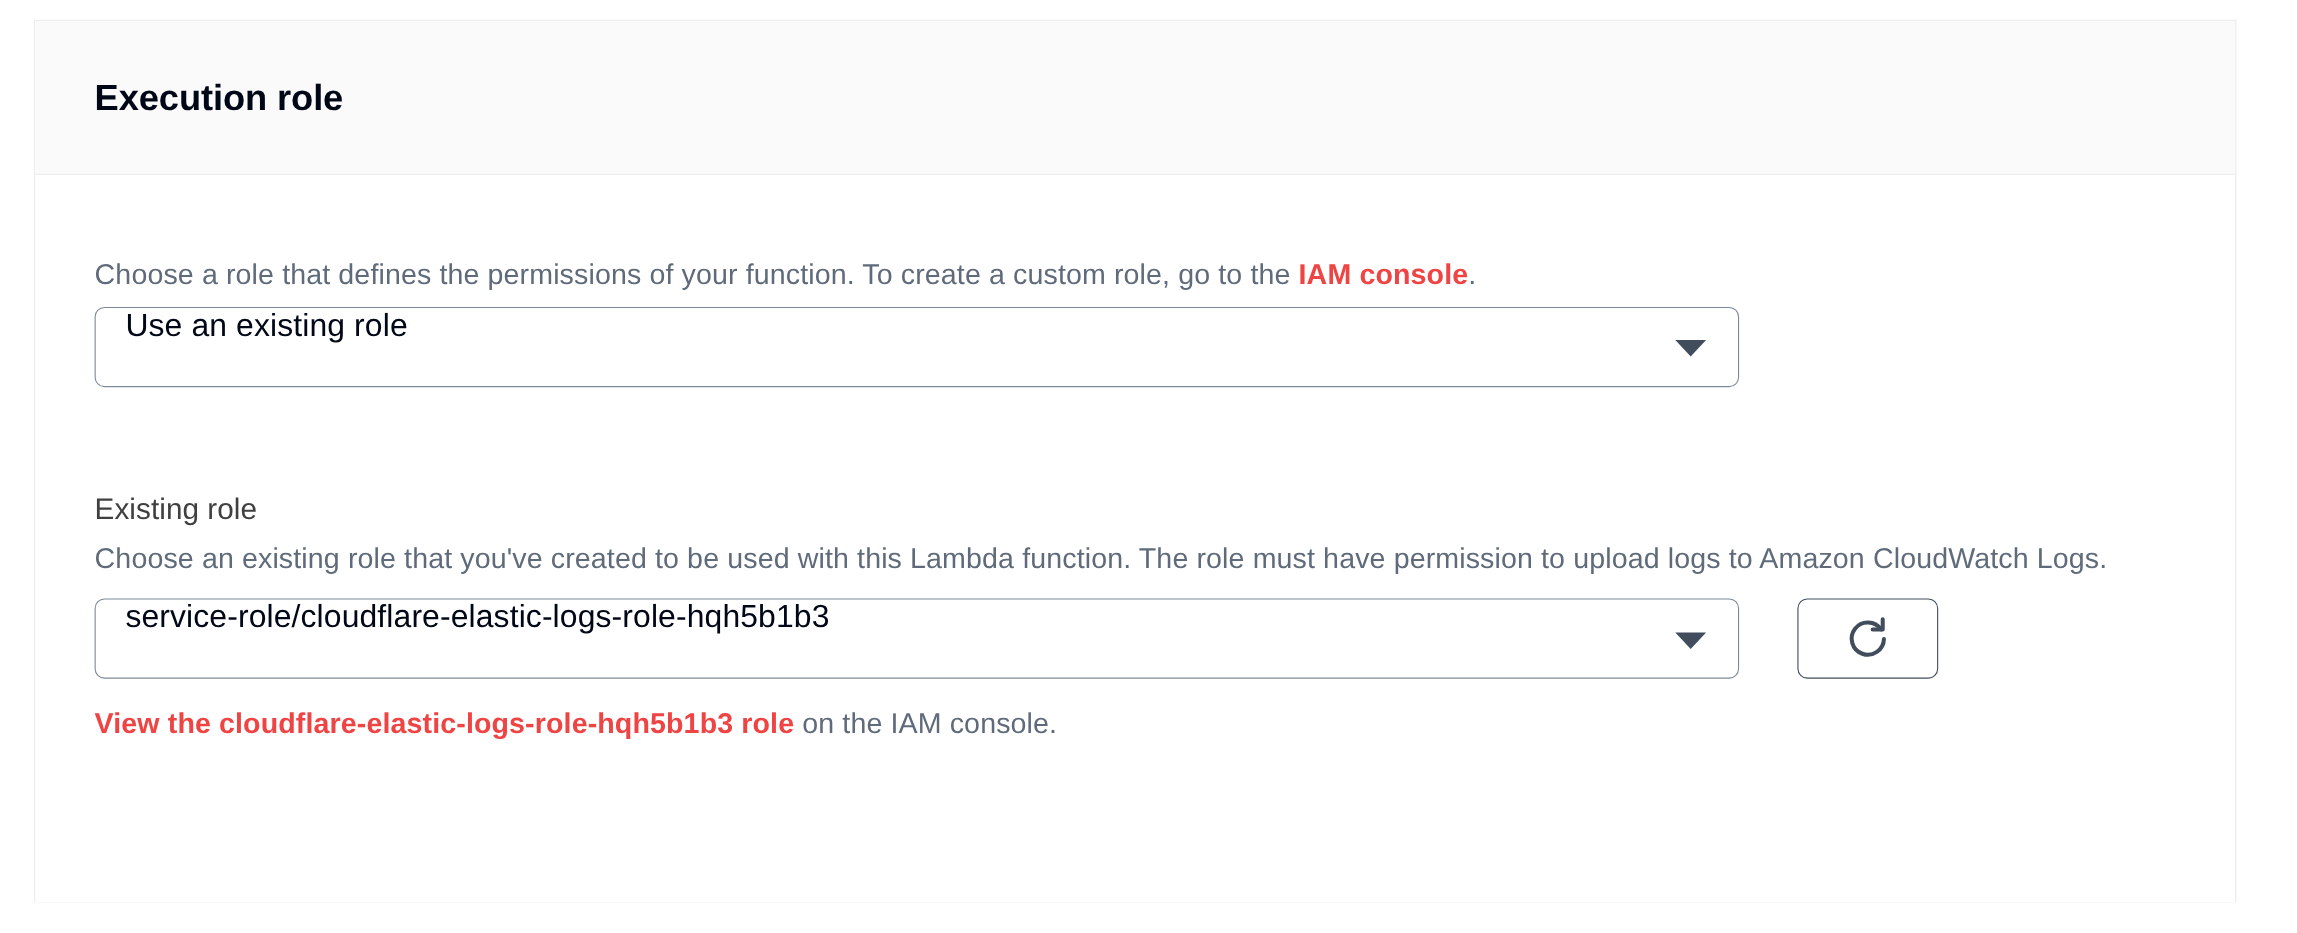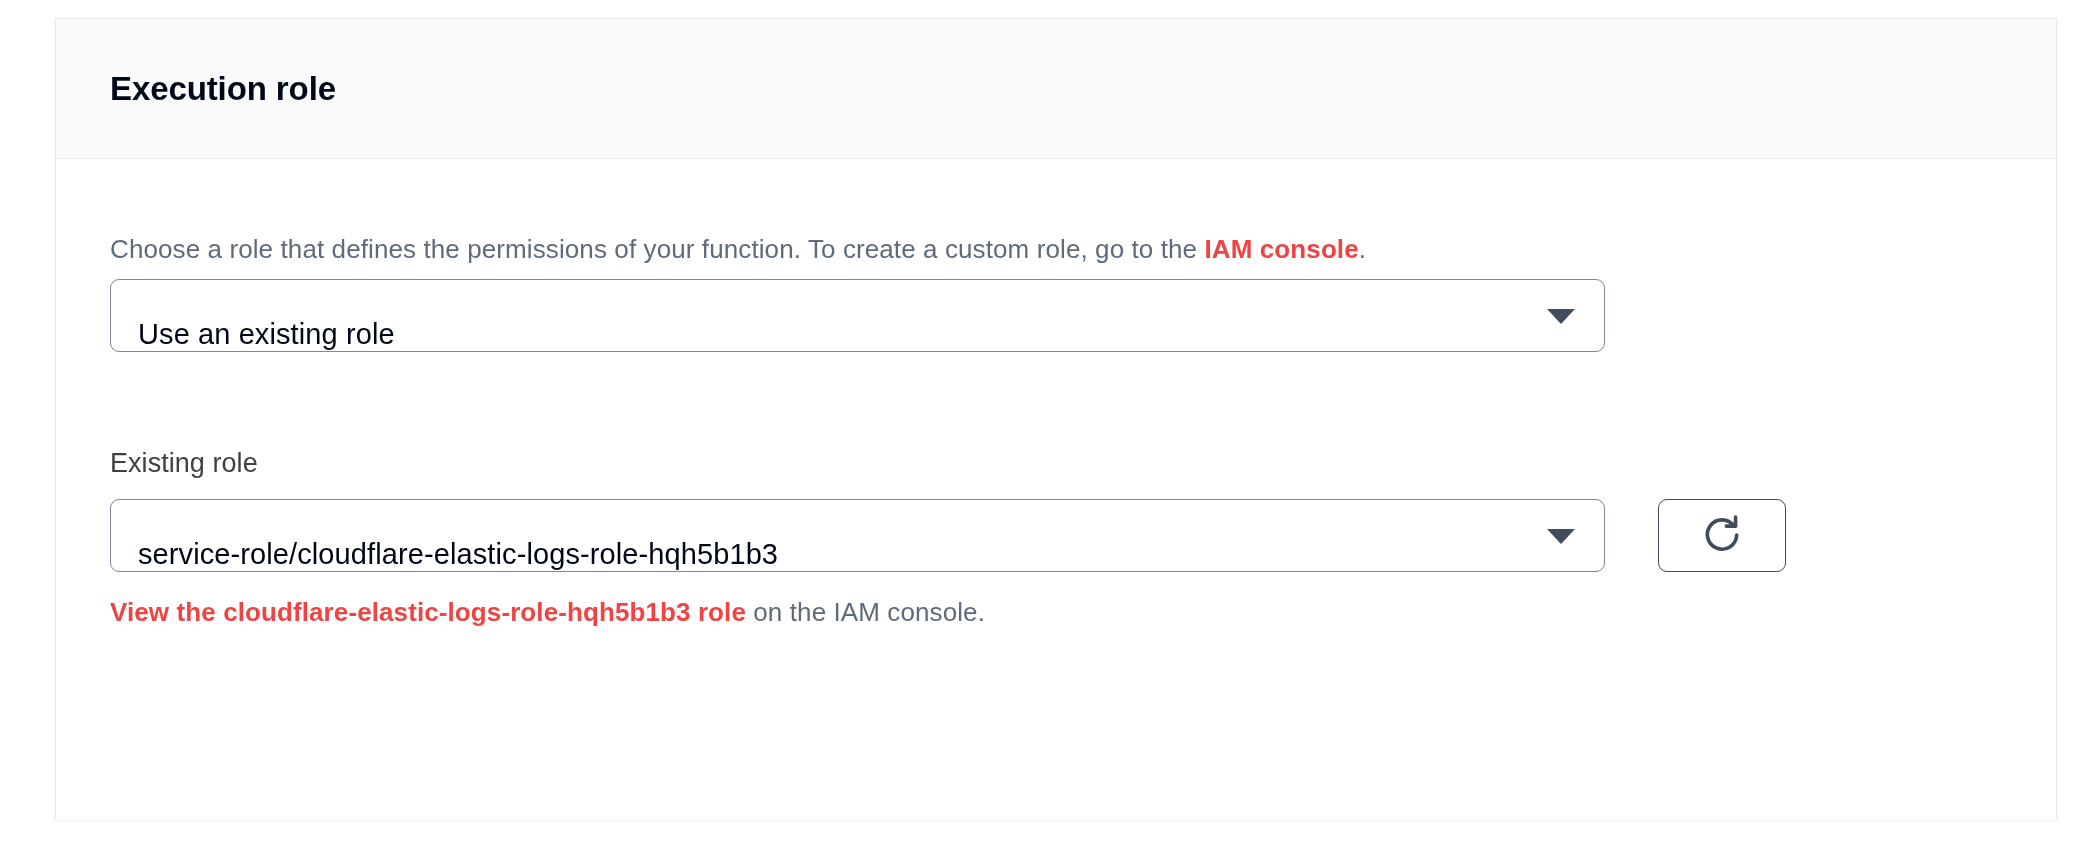--- a/index.html
+++ b/index.html
@@ -21,21 +21,20 @@
     position: absolute;
     left: 31px;
     top: 18px;
     width: 2002px;
     height: 802px;
     background: #ffffff;
     border: 1px solid #e9ebed;
     border-bottom: none;
     box-sizing: border-box;
     box-shadow: 0 1px 2px rgba(0,7,22,0.06);
-    margin-left: 24px;
   }
 
   .card-header {
     height: 140px;
     background: #fafafa;
     border-bottom: 1px solid #e9ebed;
     box-sizing: border-box;
     display: flex;
     align-items: center;
     padding-left: 54px;
@@ -88,21 +87,21 @@
   
   .select {
     position: relative;
     width: 1495px;
     height: 73px;
     background: #ffffff;
     border: 1px solid #7d8998;
     border-radius: 9px;
     box-sizing: border-box;
     display: flex;
-    align-items: flex-end;
+    align-items: flex-start;
     padding: 0 56px 0 27px;
     cursor: pointer;
   }
   .select-value {
     font-size: 29px;
     color: #000716;
     letter-spacing: 0.1px;
     white-space: nowrap;
     overflow: hidden;
     text-overflow: ellipsis;
@@ -155,20 +154,23 @@
       <div class="select">
         <span class="select-value">Use an existing role</span>
         <span class="select-arrow"></span>
       </div>
     </div>
 
     <div class="gap-big"></div>
 
     <div class="field-label">Existing role</div>
 
+    <div class="row-desc2">
+      <div class="desc">Choose an existing role that you've created to be used with this Lambda function. The role must have permission to upload logs to Amazon CloudWatch Logs.</div>
+    </div>
 
     <div class="row-select2">
       <div class="select">
         <span class="select-value">service-role/cloudflare-elastic-logs-role-hqh5b1b3</span>
         <span class="select-arrow"></span>
       </div>
 
       <div class="refresh-btn">
         <span>
           <svg width="44" height="44" viewBox="0 0 24 24" fill="none" stroke="#414d5c" stroke-width="2" stroke-linecap="round" stroke-linejoin="round">

